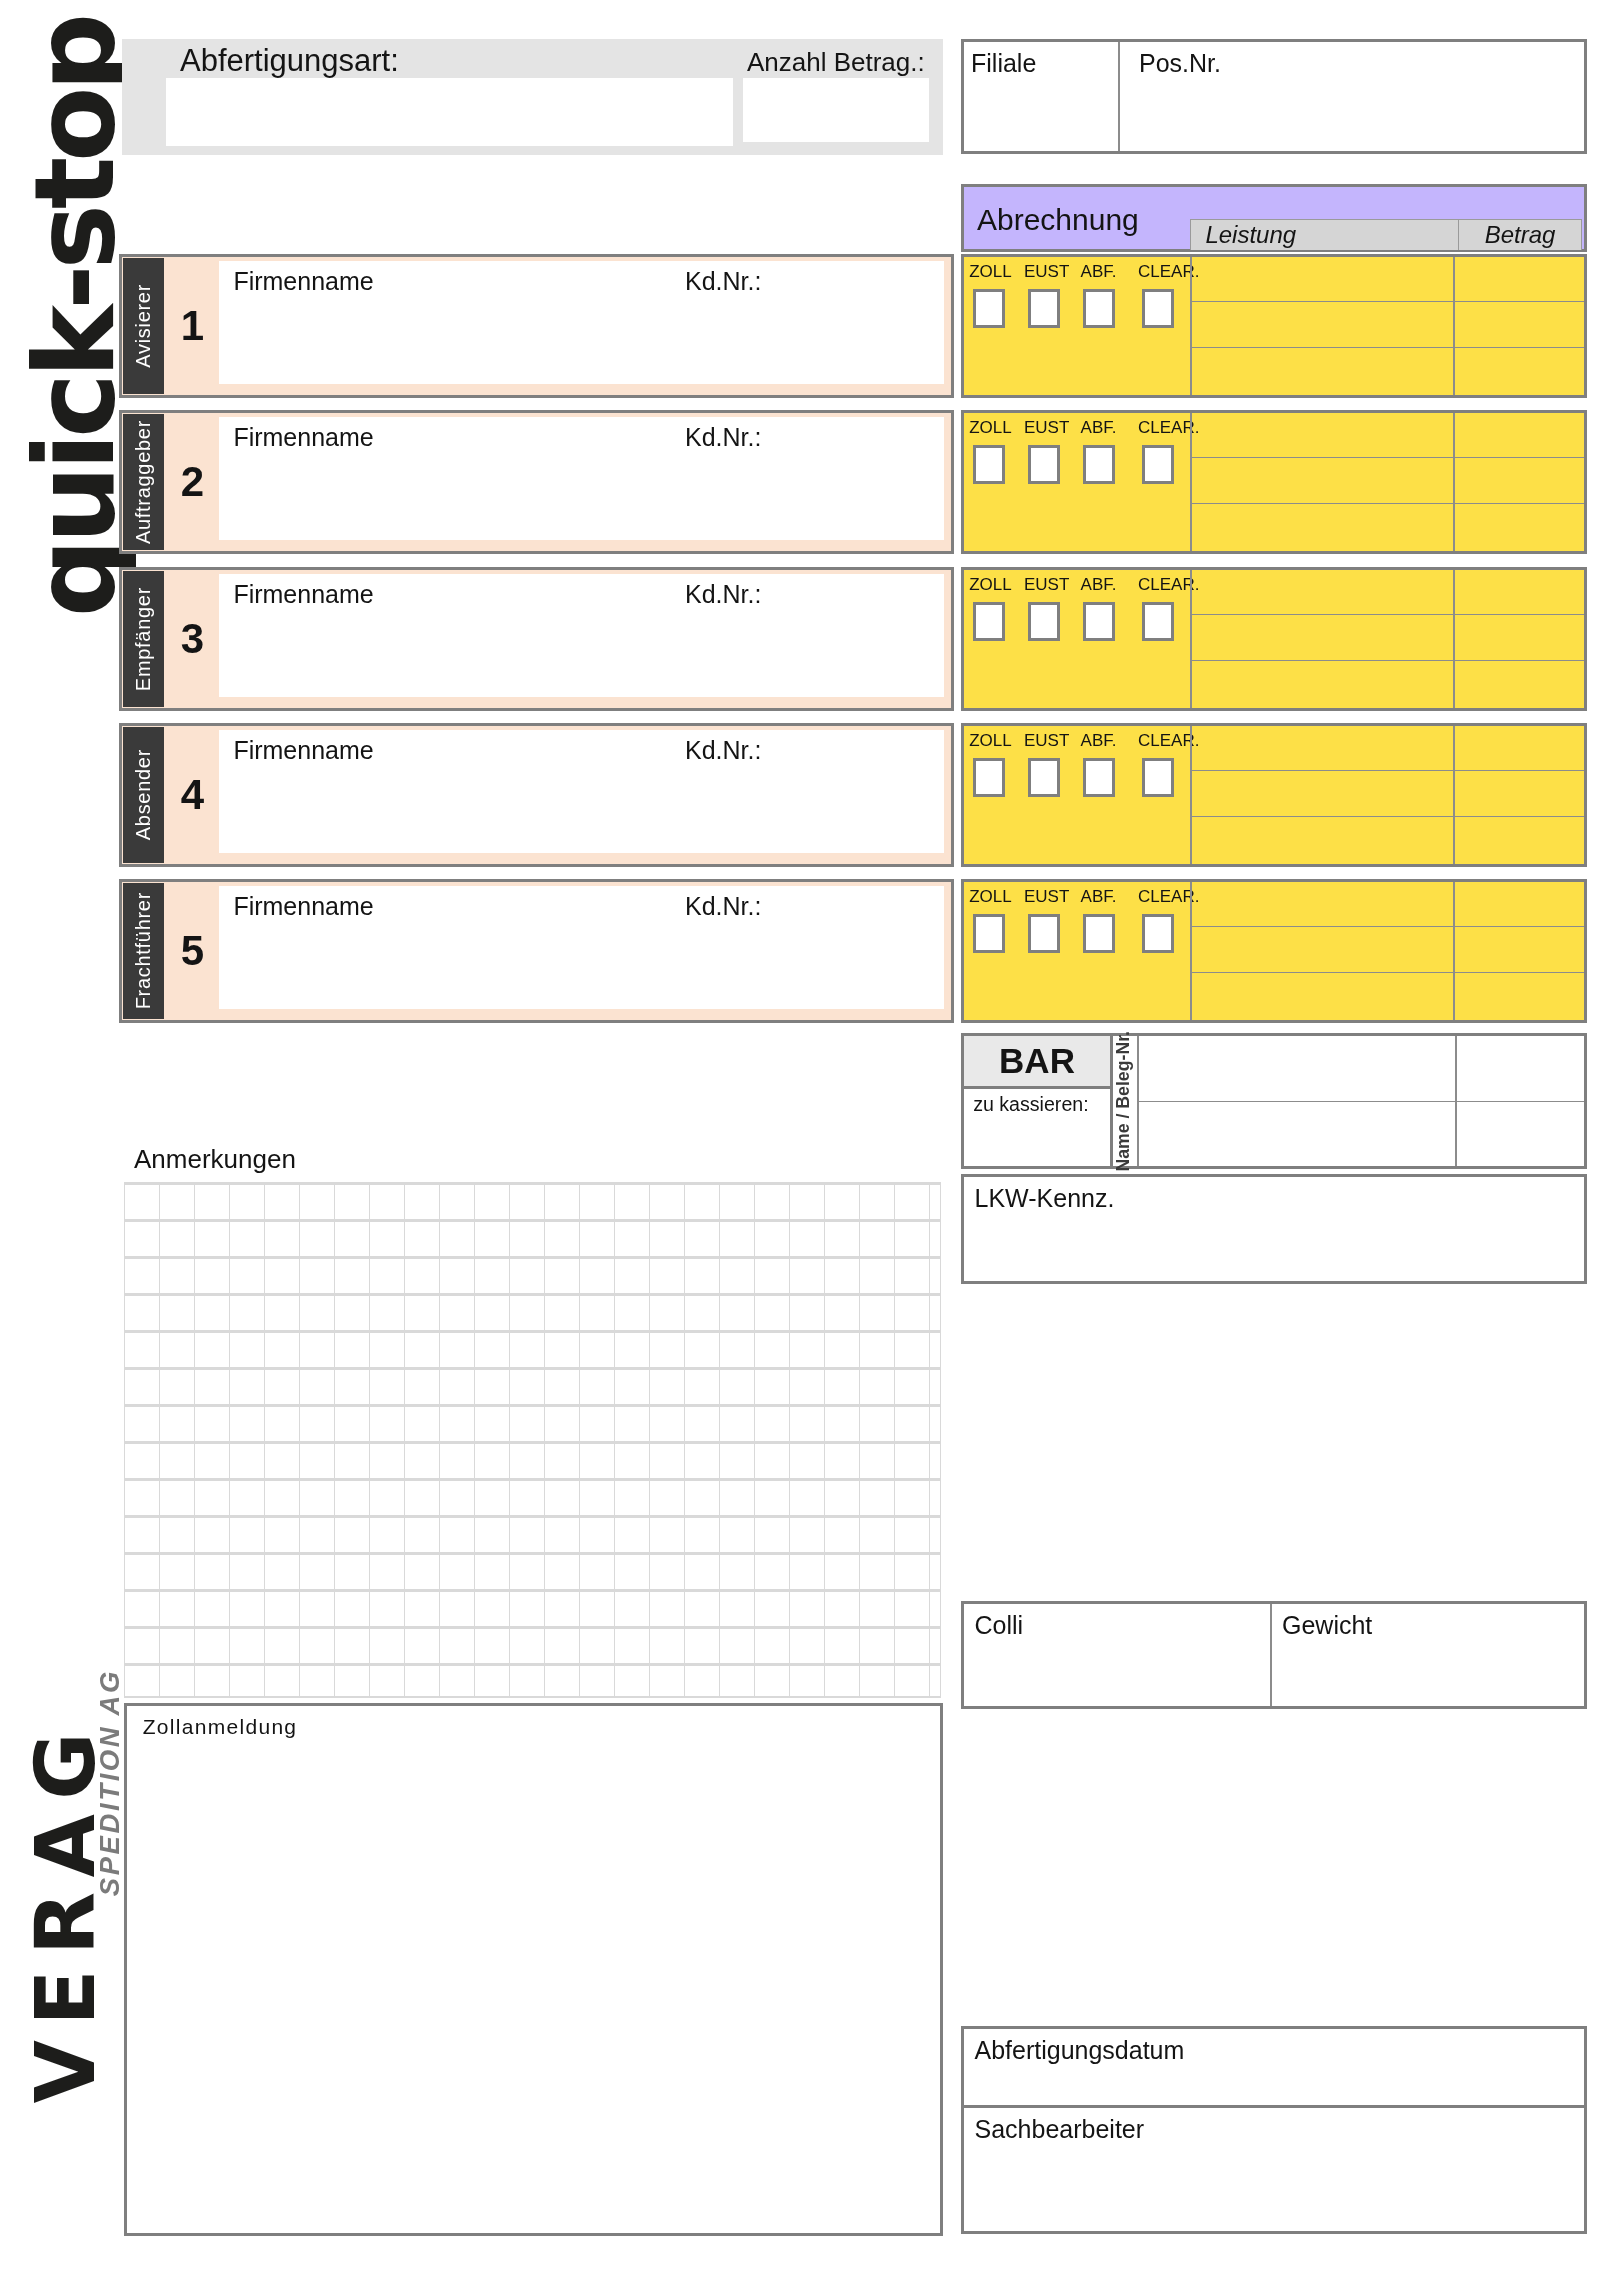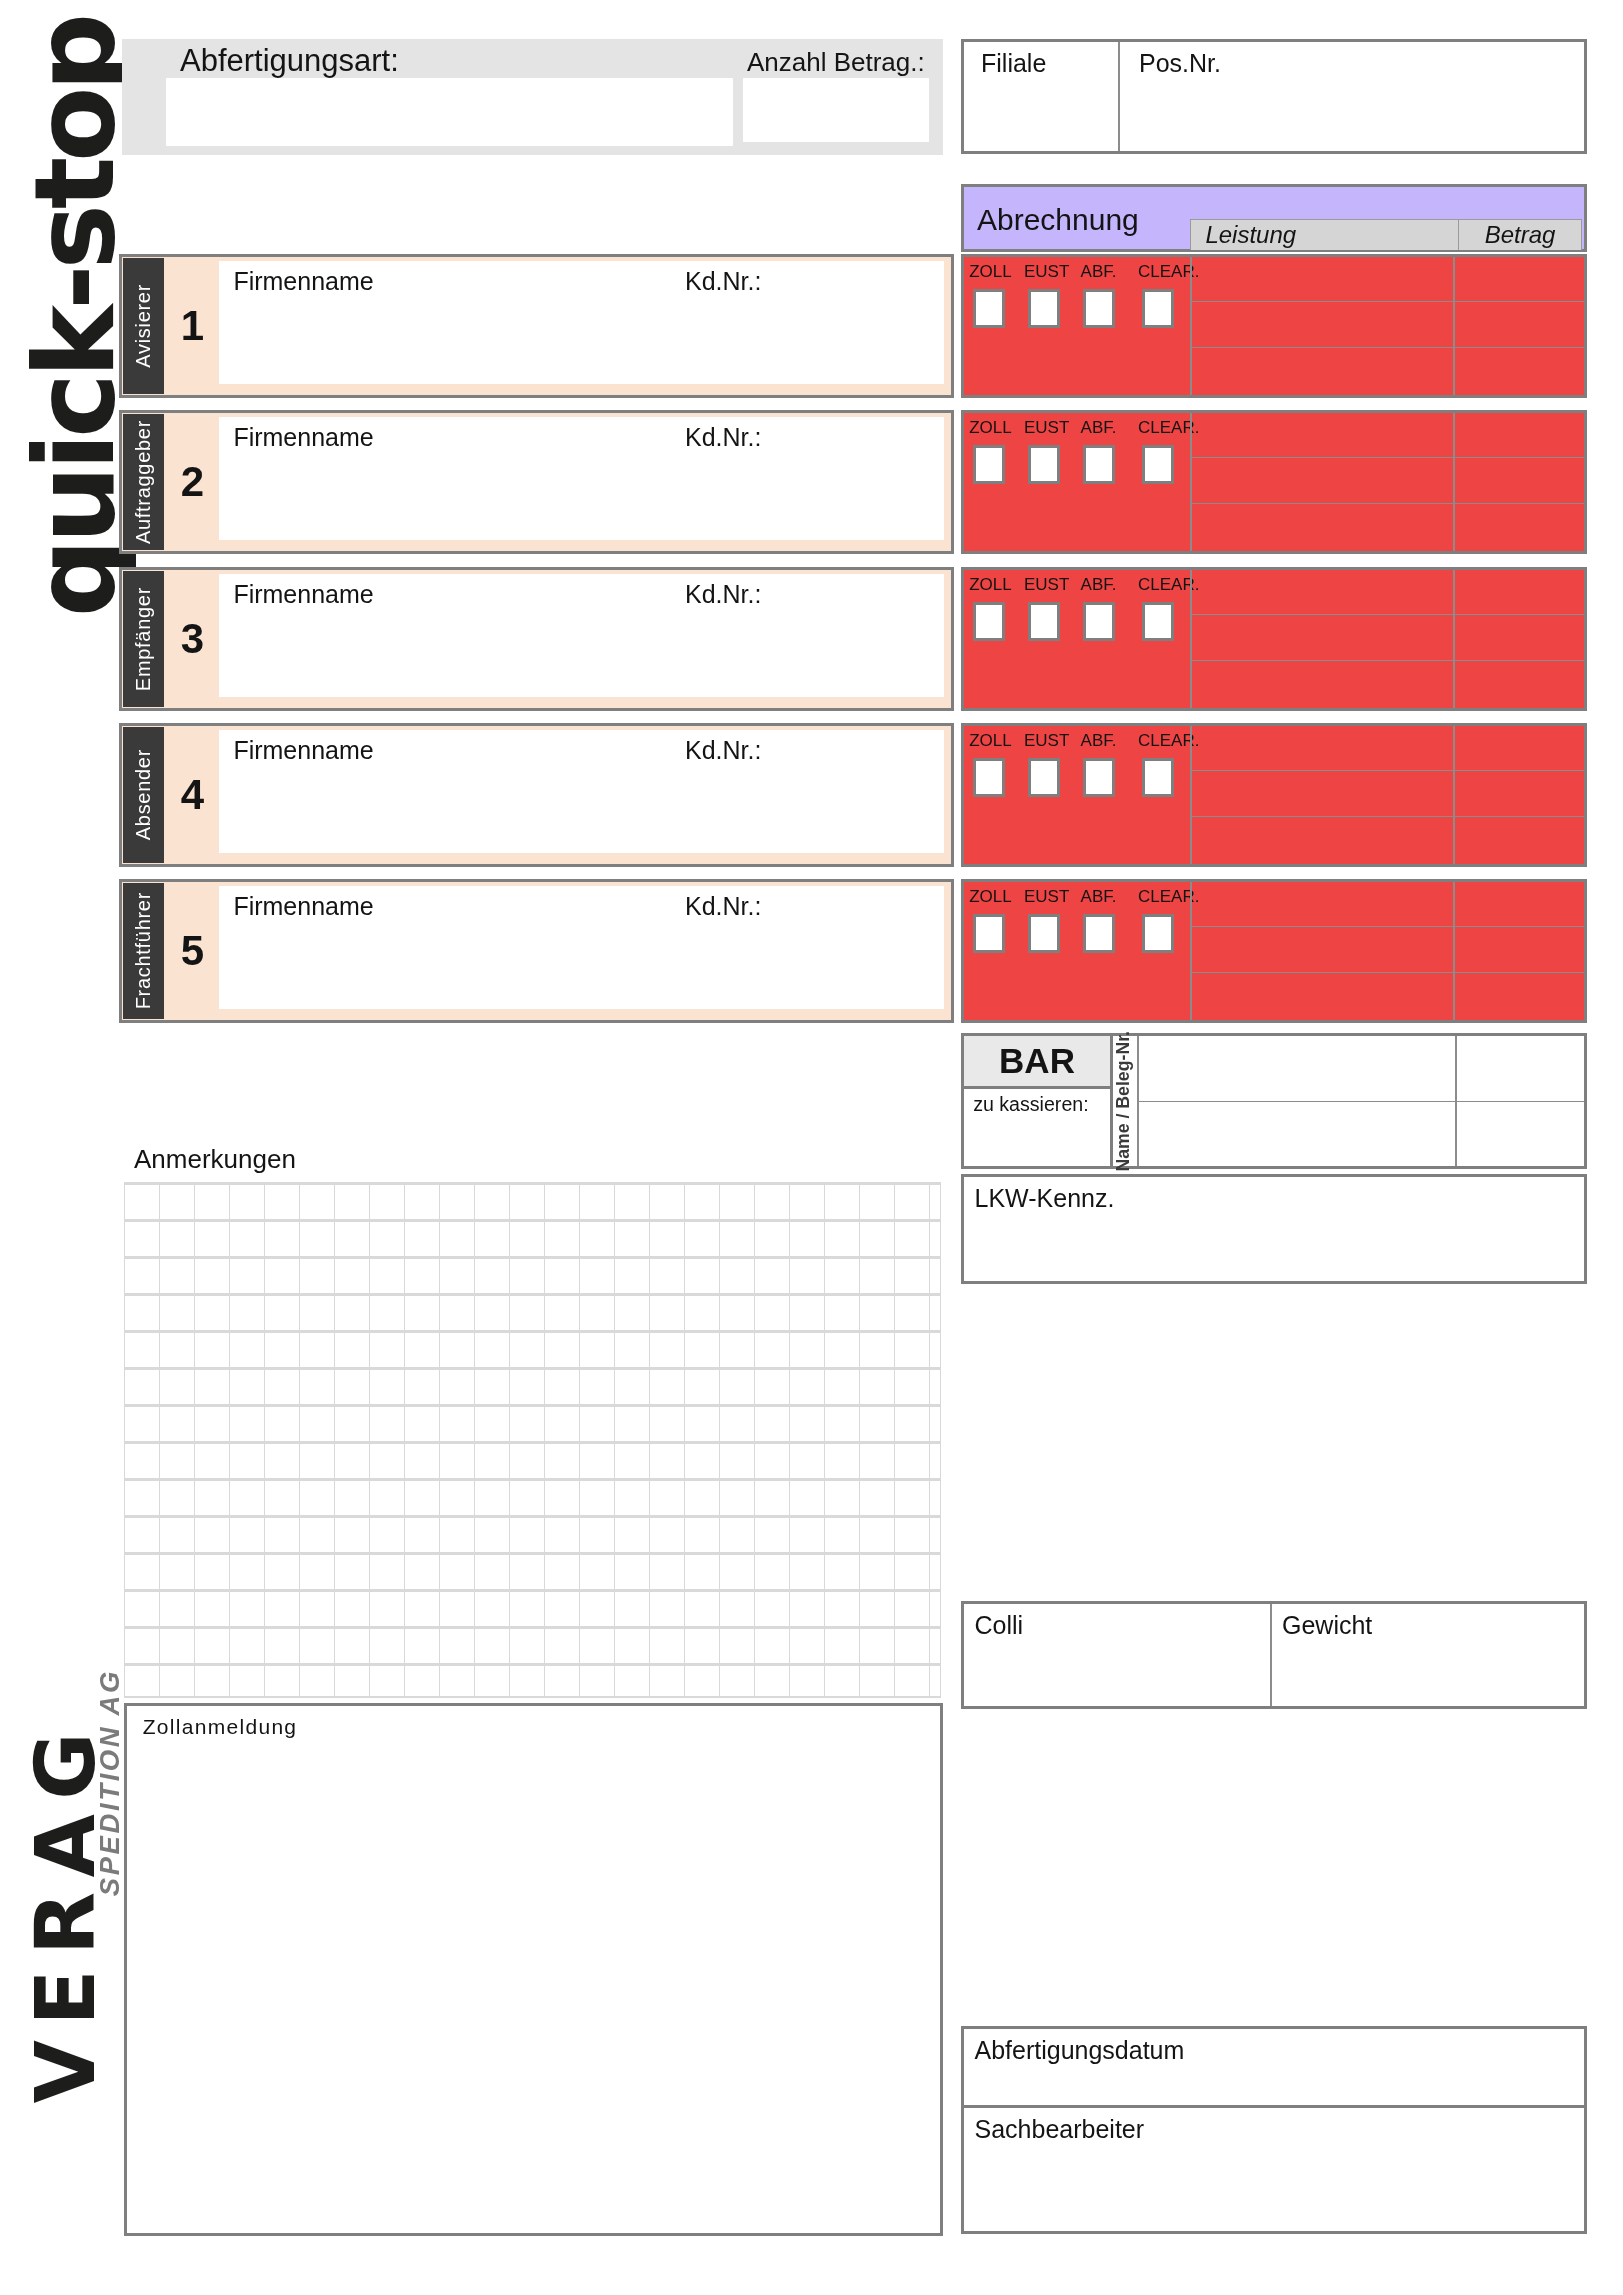--- a/index.html
+++ b/index.html
@@ -40,21 +40,21 @@
            display:flex;align-items:center;justify-content:center;}
   .rolebar span{color:#fff;font-size:20px;letter-spacing:0.7px;}
   .pnum{position:absolute;left:43px;top:0;bottom:0;width:55px;display:flex;align-items:center;
         justify-content:center;font-size:42px;font-weight:bold;}
   .pinner{position:absolute;left:97px;top:3.9px;width:725px;height:123px;background:#fff;}
   .fn-label{position:absolute;left:14.4px;top:6.5px;font-size:25px;}
   .kd-label{position:absolute;left:466px;top:6.5px;font-size:25px;}
 
   
   .acct{position:absolute;box-sizing:border-box;left:961px;width:626px;height:144px;
-        border:3.3px solid #7f7f7f;background:#ef4444;}
+        border:3.3px solid #7f7f7f;background:#fde047;}
   .cbcol{position:absolute;top:5.2px;width:39px;text-align:center;}
   .cb-label{display:block;font-size:17px;white-space:nowrap;}
   .cb{display:block;margin:6.5px auto 0;width:26px;height:33px;border:3.9px solid #7f7f7f;background:#fff;}
 
   
   .bar-section{left:961px;top:1033px;width:626px;height:136px;}
   .bar-box{left:961px;top:1033px;width:152px;height:56px;background:#e9e9e9;z-index:2;
            display:flex;align-items:center;justify-content:center;}
   .bar-box span{font-size:35px;font-weight:bold;}
   .zuk-box{left:961px;top:1086px;width:152px;height:83px;z-index:2;}
@@ -101,21 +101,21 @@
   </div>
 
   <div class="abs hdr">
     <div class="hdr-label">Abfertigungsart:</div>
     <div class="hdr-input"></div>
     <div class="anzahl-label">Anzahl Betrag.:</div>
     <div class="anzahl-input"></div>
   </div>
 
   <div class="abs gbox fil-box">
-    <div class="cell-label" style="left:17px;text-align:right;">Filiale</div>
+    <div class="cell-label" style="left:7px;text-align:right;">Filiale</div>
     <div class="vl" style="left:154px;"></div>
     <div class="cell-label" style="left:175px;">Pos.Nr.</div>
     <div class="abs" style="left:0;top:33px;width:154px;bottom:0;"></div>
     <div class="abs" style="left:156px;top:33px;right:0;bottom:0;"></div>
   </div>
 
   <div class="abs gbox abr-hdr">
     <div class="abr-title">Abrechnung</div>
     <div class="colhdr" style="left:226px;width:262px;padding-left:14.4px;">Leistung</div>
     <div class="colhdr" style="left:494px;width:122px;justify-content:center;">Betrag</div>

